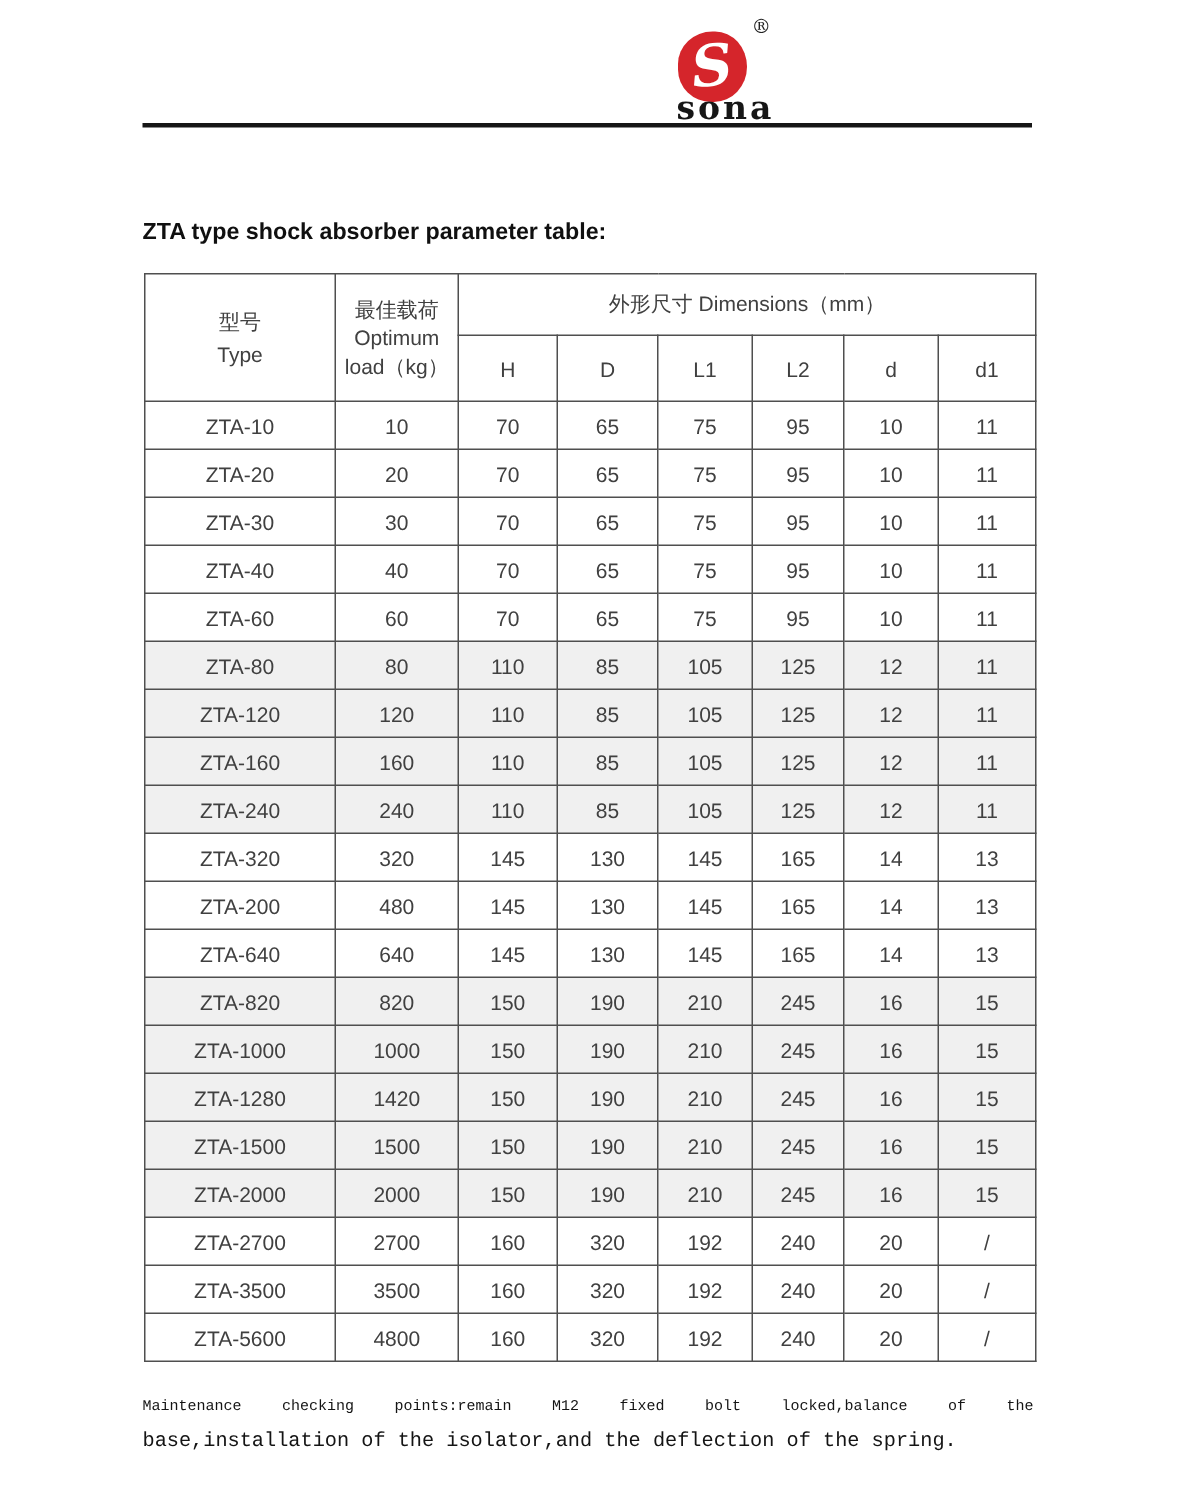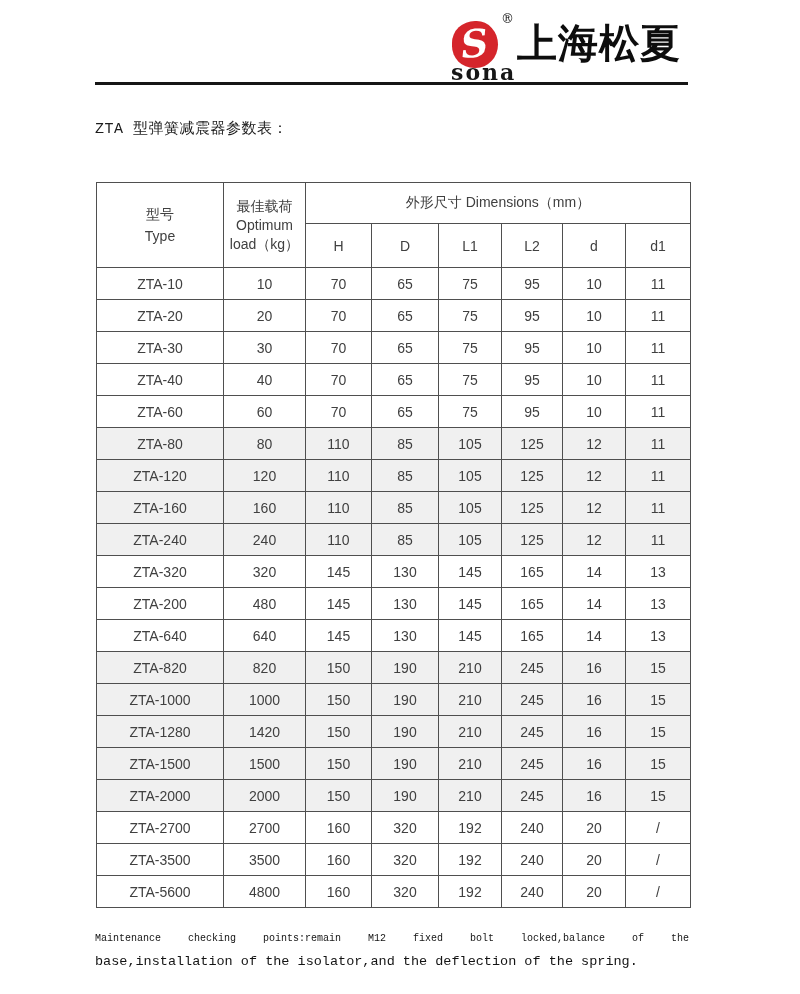--- a/index.html
+++ b/index.html
@@ -135,24 +135,23 @@
 </head>
 <body>
 
 <div class="page">
 
   <div class="logo-circle">
     <span class="s-glyph">S</span>
   </div>
   <span class="reg-mark">®</span>
   <div class="logo-wordmark">sona</div>
-  <div class="brand-cn">上海松夏</div>
   <div class="header-rule"></div>
 
-  <div class="title-zh">ZTA 型弹簧减震器参数表：</div>
+  <div class="title-en">ZTA type shock absorber parameter table:</div>
 
   <table class="params">
     <colgroup>
       <col style="width:127px">
         <col style="width:82px">
         <col style="width:66px">
         <col style="width:67px">
       <col style="width:63px">
         <col style="width:61px">
         <col style="width:63px">

